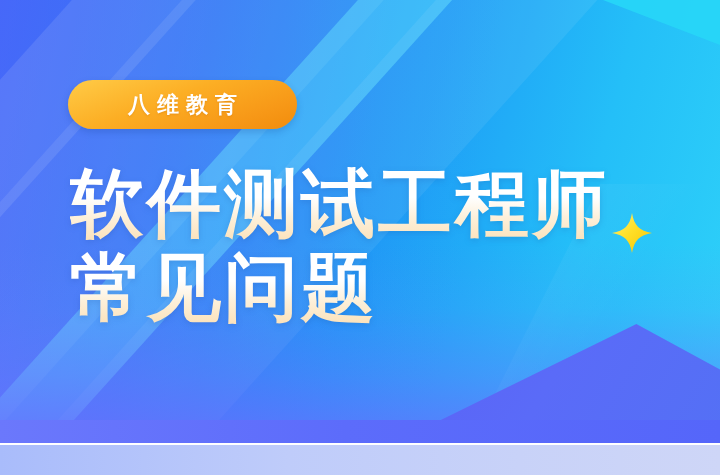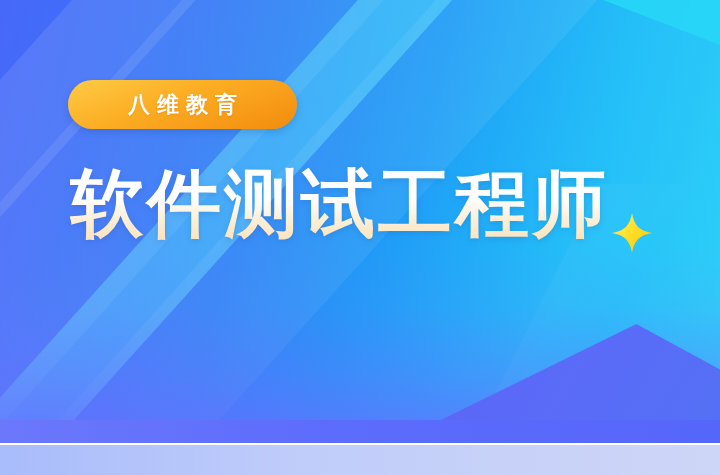--- a/index.html
+++ b/index.html
@@ -153,20 +153,21 @@
   <div class="bg-layer wash-bottom"></div>
   <div class="bg-layer sheen-right"></div>
   <div class="bg-layer tri-violet"></div>
 
   <div class="badge">
     <span class="badge-text">八维教育</span>
   </div>
 
   <div class="headline">
     <div class="hl-line">软件测试工程师</div>
+    <div class="hl-line">常见问题</div>
   </div>
 
   <svg class="sparkle" viewBox="0 0 42 42">
     <defs>
       <linearGradient id="sparkGrad" x1="0" y1="0" x2="1" y2="1">
         <stop offset="0%" stop-color="#FFF27A"></stop>
         <stop offset="45%" stop-color="#FFE02A"></stop>
         <stop offset="100%" stop-color="#F8C400"></stop>
       </linearGradient>
     </defs>

